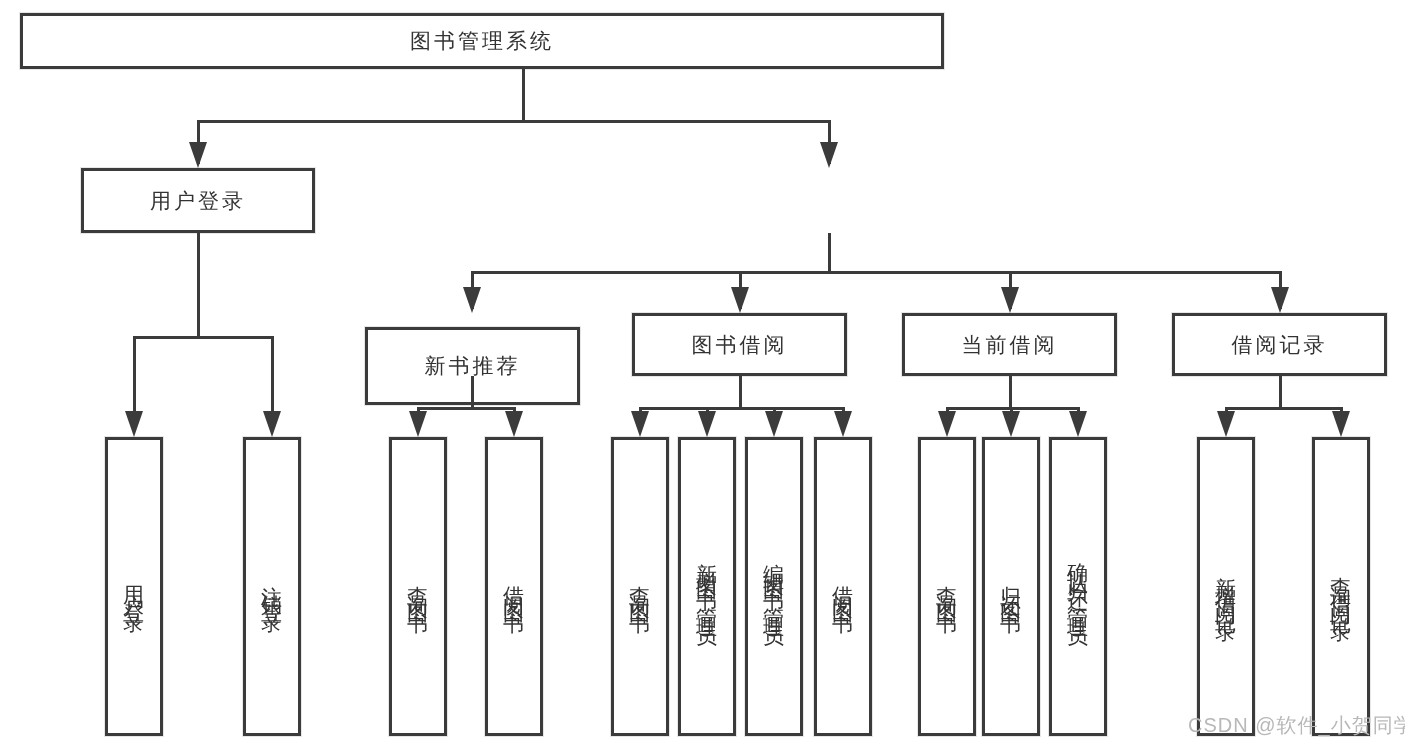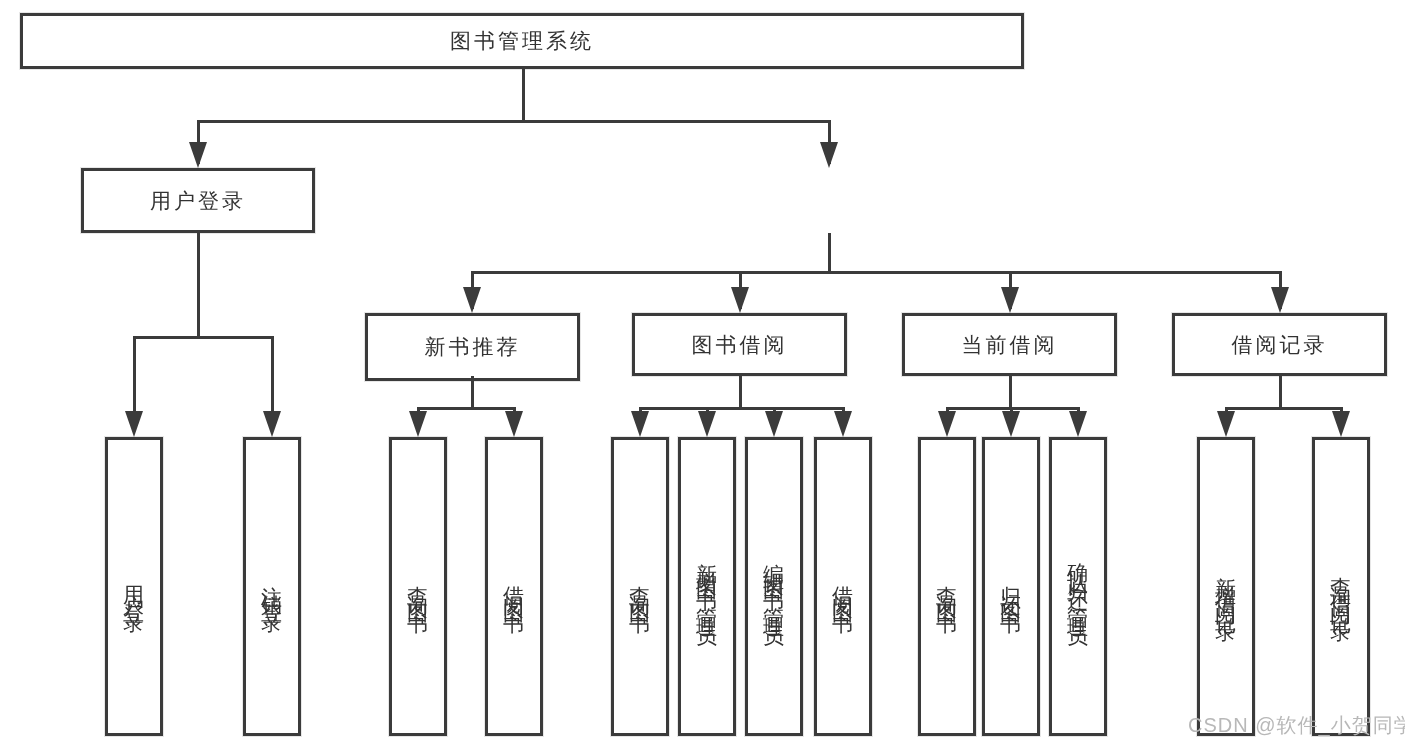--- a/index.html
+++ b/index.html
@@ -49,29 +49,29 @@
     color:#b8b8b8;
     letter-spacing:1px;
     white-space:nowrap;
   }
 </style>
 </head>
 <body>
 
 <div id="canvas">
 
-  <div class="box" style="left:20px;top:13px;width:1004px;height:56px">
+  <div class="box" style="left:20px;top:13px;width:924px;height:56px">
     <span class="h-label">图书管理系统</span>
   </div>
 
   <div class="box" style="left:81px;top:168px;width:234px;height:65px">
     <span class="h-label">用户登录</span>
   </div>
 
-  <div class="box" style="left:365px;top:313px;width:215px;height:68px">
+  <div class="box" style="left:365px;top:327px;width:215px;height:78px">
     <span class="h-label">新书推荐</span>
   </div>
   <div class="box" style="left:902px;top:313px;width:215px;height:63px">
     <span class="h-label">当前借阅</span>
   </div>
   <div class="box" style="left:632px;top:313px;width:215px;height:63px">
     <span class="h-label">图书借阅</span>
   </div>
   <div class="box" style="left:1172px;top:313px;width:215px;height:63px">
     <span class="h-label">借阅记录</span>

